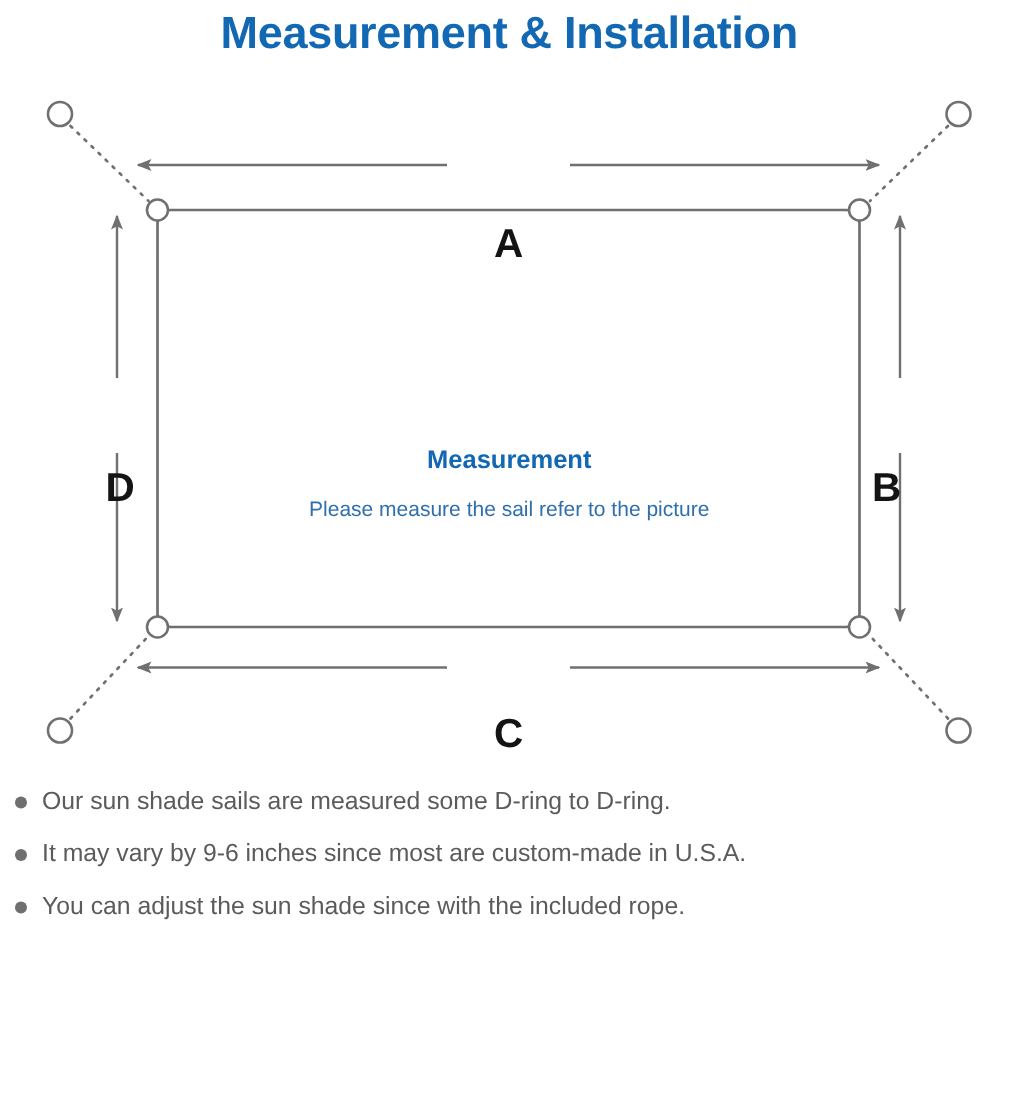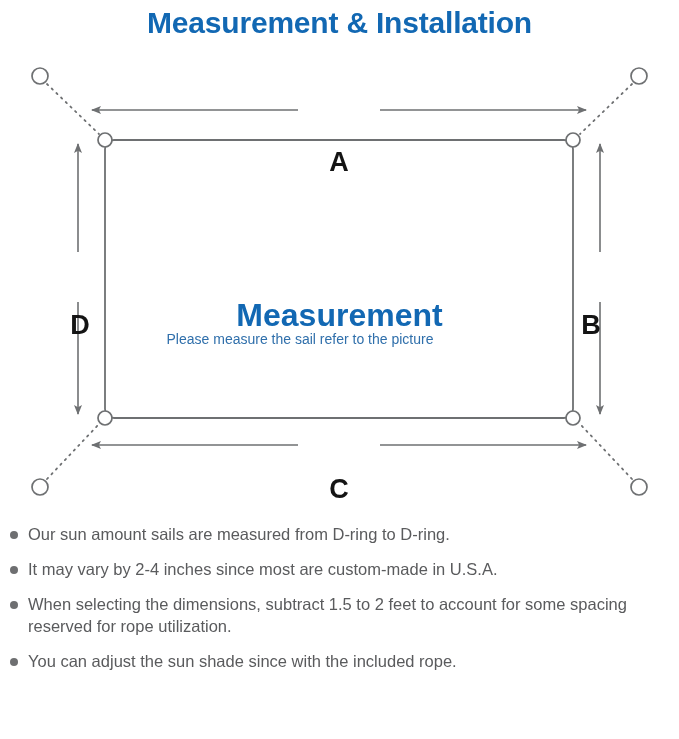--- a/index.html
+++ b/index.html
@@ -37,29 +37,29 @@
     top: 52px;
     width: 679px;
     height: 465px;
   }
   .center-title {
     position: absolute;
     left: 0;
     top: 245px;
     width: 679px;
     text-align: center;
-    font-size: 32px;
+    font-size: 17px;
     font-weight: bold;
     color: #1268b3;
   }
   .center-sub {
     position: absolute;
     left: 0;
     top: 279px;
-    width: 600px;
+    width: 679px;
     text-align: center;
     font-size: 14px;
     color: #2f6fab;
   }
   .dim-label {
     position: absolute;
     font-size: 27px;
     font-weight: bold;
     color: #141414;
     text-align: center;
@@ -158,29 +158,25 @@
 
     <div class="dim-label" id="label-a">A</div>
     <div class="dim-label" id="label-b">B</div>
     <div class="dim-label" id="label-c">C</div>
     <div class="dim-label" id="label-d">D</div>
   </div>
 
   <div class="bullets">
     <div class="bullet-item">
       <span class="bullet-dot"></span>
-      <span>Our sun amount sails are measured from D-ring to D-ring.</span>
+      <span>Our sun shade sails are measured some D-ring to D-ring.</span>
     </div>
     <div class="bullet-item">
       <span class="bullet-dot"></span>
-      <span>It may vary by 2-4 inches since most are custom-made in U.S.A.</span>
-    </div>
-    <div class="bullet-item">
-      <span class="bullet-dot"></span>
-      <span>When selecting the dimensions, subtract 1.5 to 2 feet to account for some spacing reserved for rope utilization.</span>
+      <span>It may vary by 9-6 inches since most are custom-made in U.S.A.</span>
     </div>
     <div class="bullet-item">
       <span class="bullet-dot"></span>
       <span>You can adjust the sun shade since with the included rope.</span>
     </div>
   </div>
 
 </div>
 
 </body></html>

